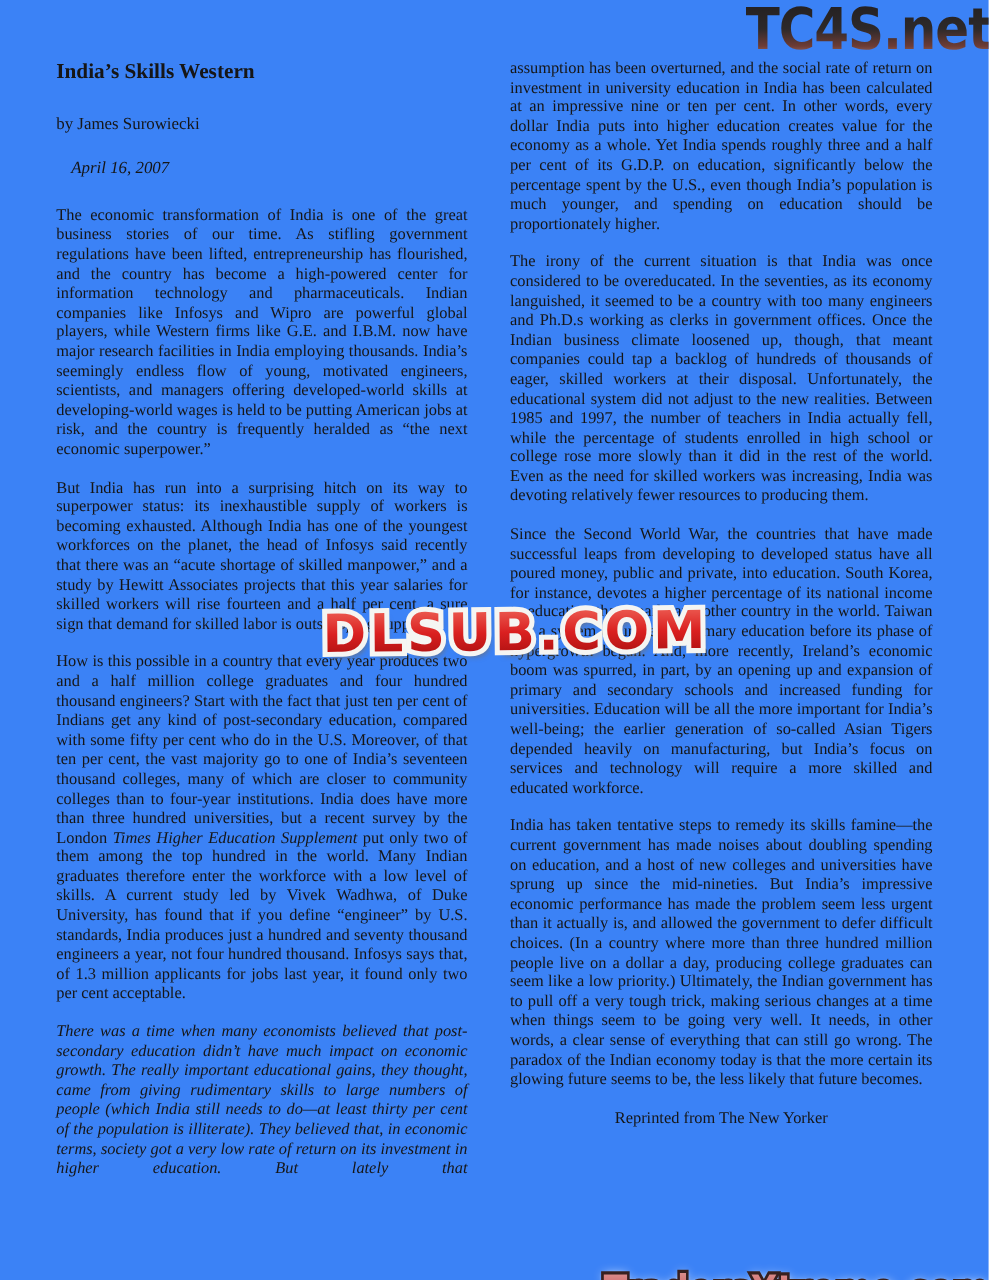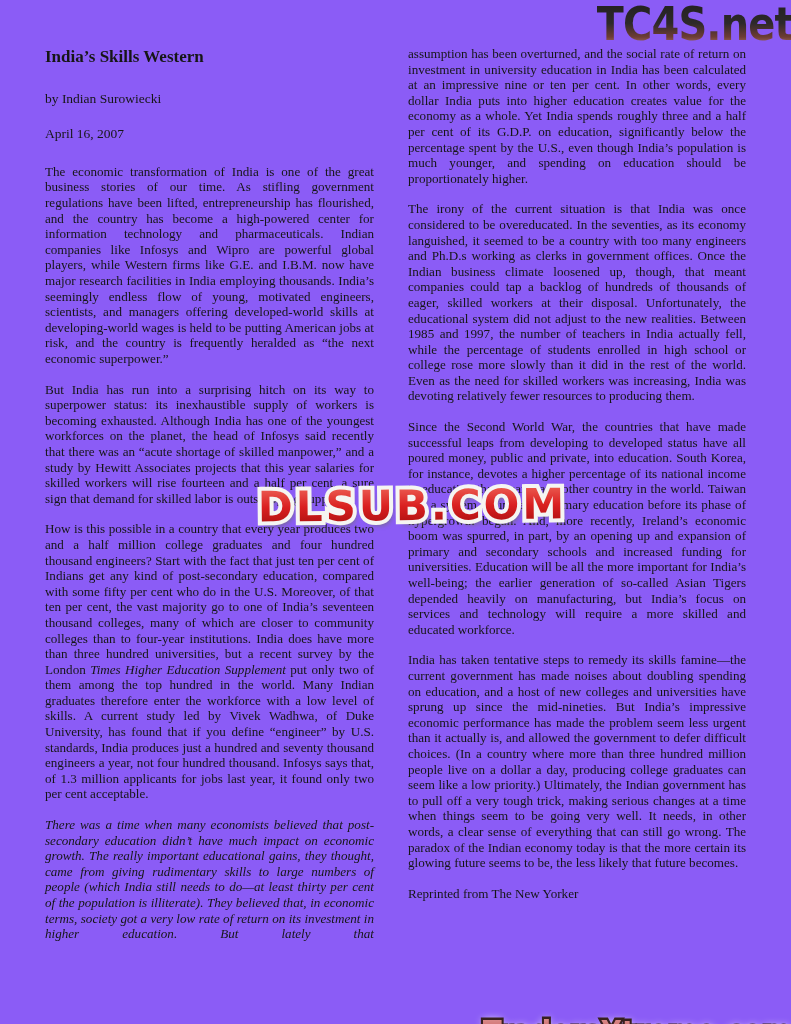--- a/index.html
+++ b/index.html
@@ -1,29 +1,29 @@
 <!DOCTYPE html>
 <html><head>
 <meta charset="utf-8">
 <style>
   html,body { margin:0; padding:0; background:#ffffff; }
   .page {
-    position:relative; width:791px; height:1024px; background:#8b5cf6;
+    position:relative; width:791px; height:1024px; background:#3b82f6;
     font-family:"Liberation Serif", serif; color:#161616; overflow:hidden;
   }
   .col { position:absolute; top:46px; font-size:13.1px; line-height:15.6px; }
   .col-left  { left:45px;  width:329px; }
   .col-right { left:408px; width:338px; }
   .para { margin:0 0 15px 0; text-align:justify; }
   .para em { font-style:italic;margin-top:39px; }
   .para.cont { text-align-last: justify; font-style: italic; }
   .title { font-size:17px; font-weight:bold; margin:2px 0 24px 0; line-height:1.1; }
   .byline { font-size:13.5px; margin:0 0 20px 0; }
-  .date { font-size:13.5px; margin:0 0 22px 0; }
-  .attribution { text-align:left; margin-top:3px; font-size:13.1px; }
+  .date { font-size:13.5px; font-style:italic; margin:0 0 22px 12px; }
+  .attribution { text-align:center; margin-top:3px; font-size:13.1px; }
 
   
   .wm { position:absolute; z-index:5; pointer-events:none; }
   .wm .layer { position:absolute; left:0; top:0; white-space:nowrap; }
 
   
   .wm-top {
     top:1px; right:-2px; height:48px; width:210px;
   }
   .wm-top .front {
@@ -72,21 +72,21 @@
 <body>
 
 <div class="page">
 
   <div class="wm wm-top">
     <span class="layer front">TC4S.net</span>
   </div>
 
   <div class="col col-left">
     <h1 class="title">India’s Skills Western</h1>
-    <div class="byline">by Indian Surowiecki</div>
+    <div class="byline">by James Surowiecki</div>
     <div class="date">April 16, 2007</div>
     <div>
         <p class="para"><span>The economic transformation of India is one of the great business stories of our time. As stifling government regulations have been lifted, entrepreneurship has flourished, and the country has become a high-powered center for information technology and pharmaceuticals. Indian companies like Infosys and Wipro are powerful global players, while Western firms like G.E. and I.B.M. now have major research facilities in India employing thousands. India’s seemingly endless flow of young, motivated engineers, scientists, and managers offering developed-world skills at developing-world wages is held to be putting American jobs at risk, and the country is frequently heralded as “the next economic superpower.”</span></p>
         <p class="para"><span>But India has run into a surprising hitch on its way to superpower status: its inexhaustible supply of workers is becoming exhausted. Although India has one of the youngest workforces on the planet, the head of Infosys said recently that there was an “acute shortage of skilled manpower,” and a study by Hewitt Associates projects that this year salaries for skilled workers will rise fourteen and a half per cent, a sure sign that demand for skilled labor is outstripping supply.</span></p>
         <p class="para"><span>How is this possible in a country that every year produces two and a half million college graduates and four hundred thousand engineers? Start with the fact that just ten per cent of Indians get any kind of post-secondary education, compared with some fifty per cent who do in the U.S. Moreover, of that ten per cent, the vast majority go to one of India’s seventeen thousand colleges, many of which are closer to community colleges than to four-year institutions. India does have more than three hundred universities, but a recent survey by the London </span><em>Times Higher Education Supplement</em><span> put only two of them among the top hundred in the world. Many Indian graduates therefore enter the workforce with a low level of skills. A current study led by Vivek Wadhwa, of Duke University, has found that if you define “engineer” by U.S. standards, India produces just a hundred and seventy thousand engineers a year, not four hundred thousand. Infosys says that, of 1.3 million applicants for jobs last year, it found only two per cent acceptable.</span></p>
         <p class="para cont"><span>There was a time when many economists believed that post-secondary education didn’t have much impact on economic growth. The really important educational gains, they thought, came from giving rudimentary skills to large numbers of people (which India still needs to do—at least thirty per cent of the population is illiterate). They believed that, in economic terms, society got a very low rate of return on its investment in higher education. But lately that</span></p>
       </div>
   </div>
 
   <div class="col col-right">

